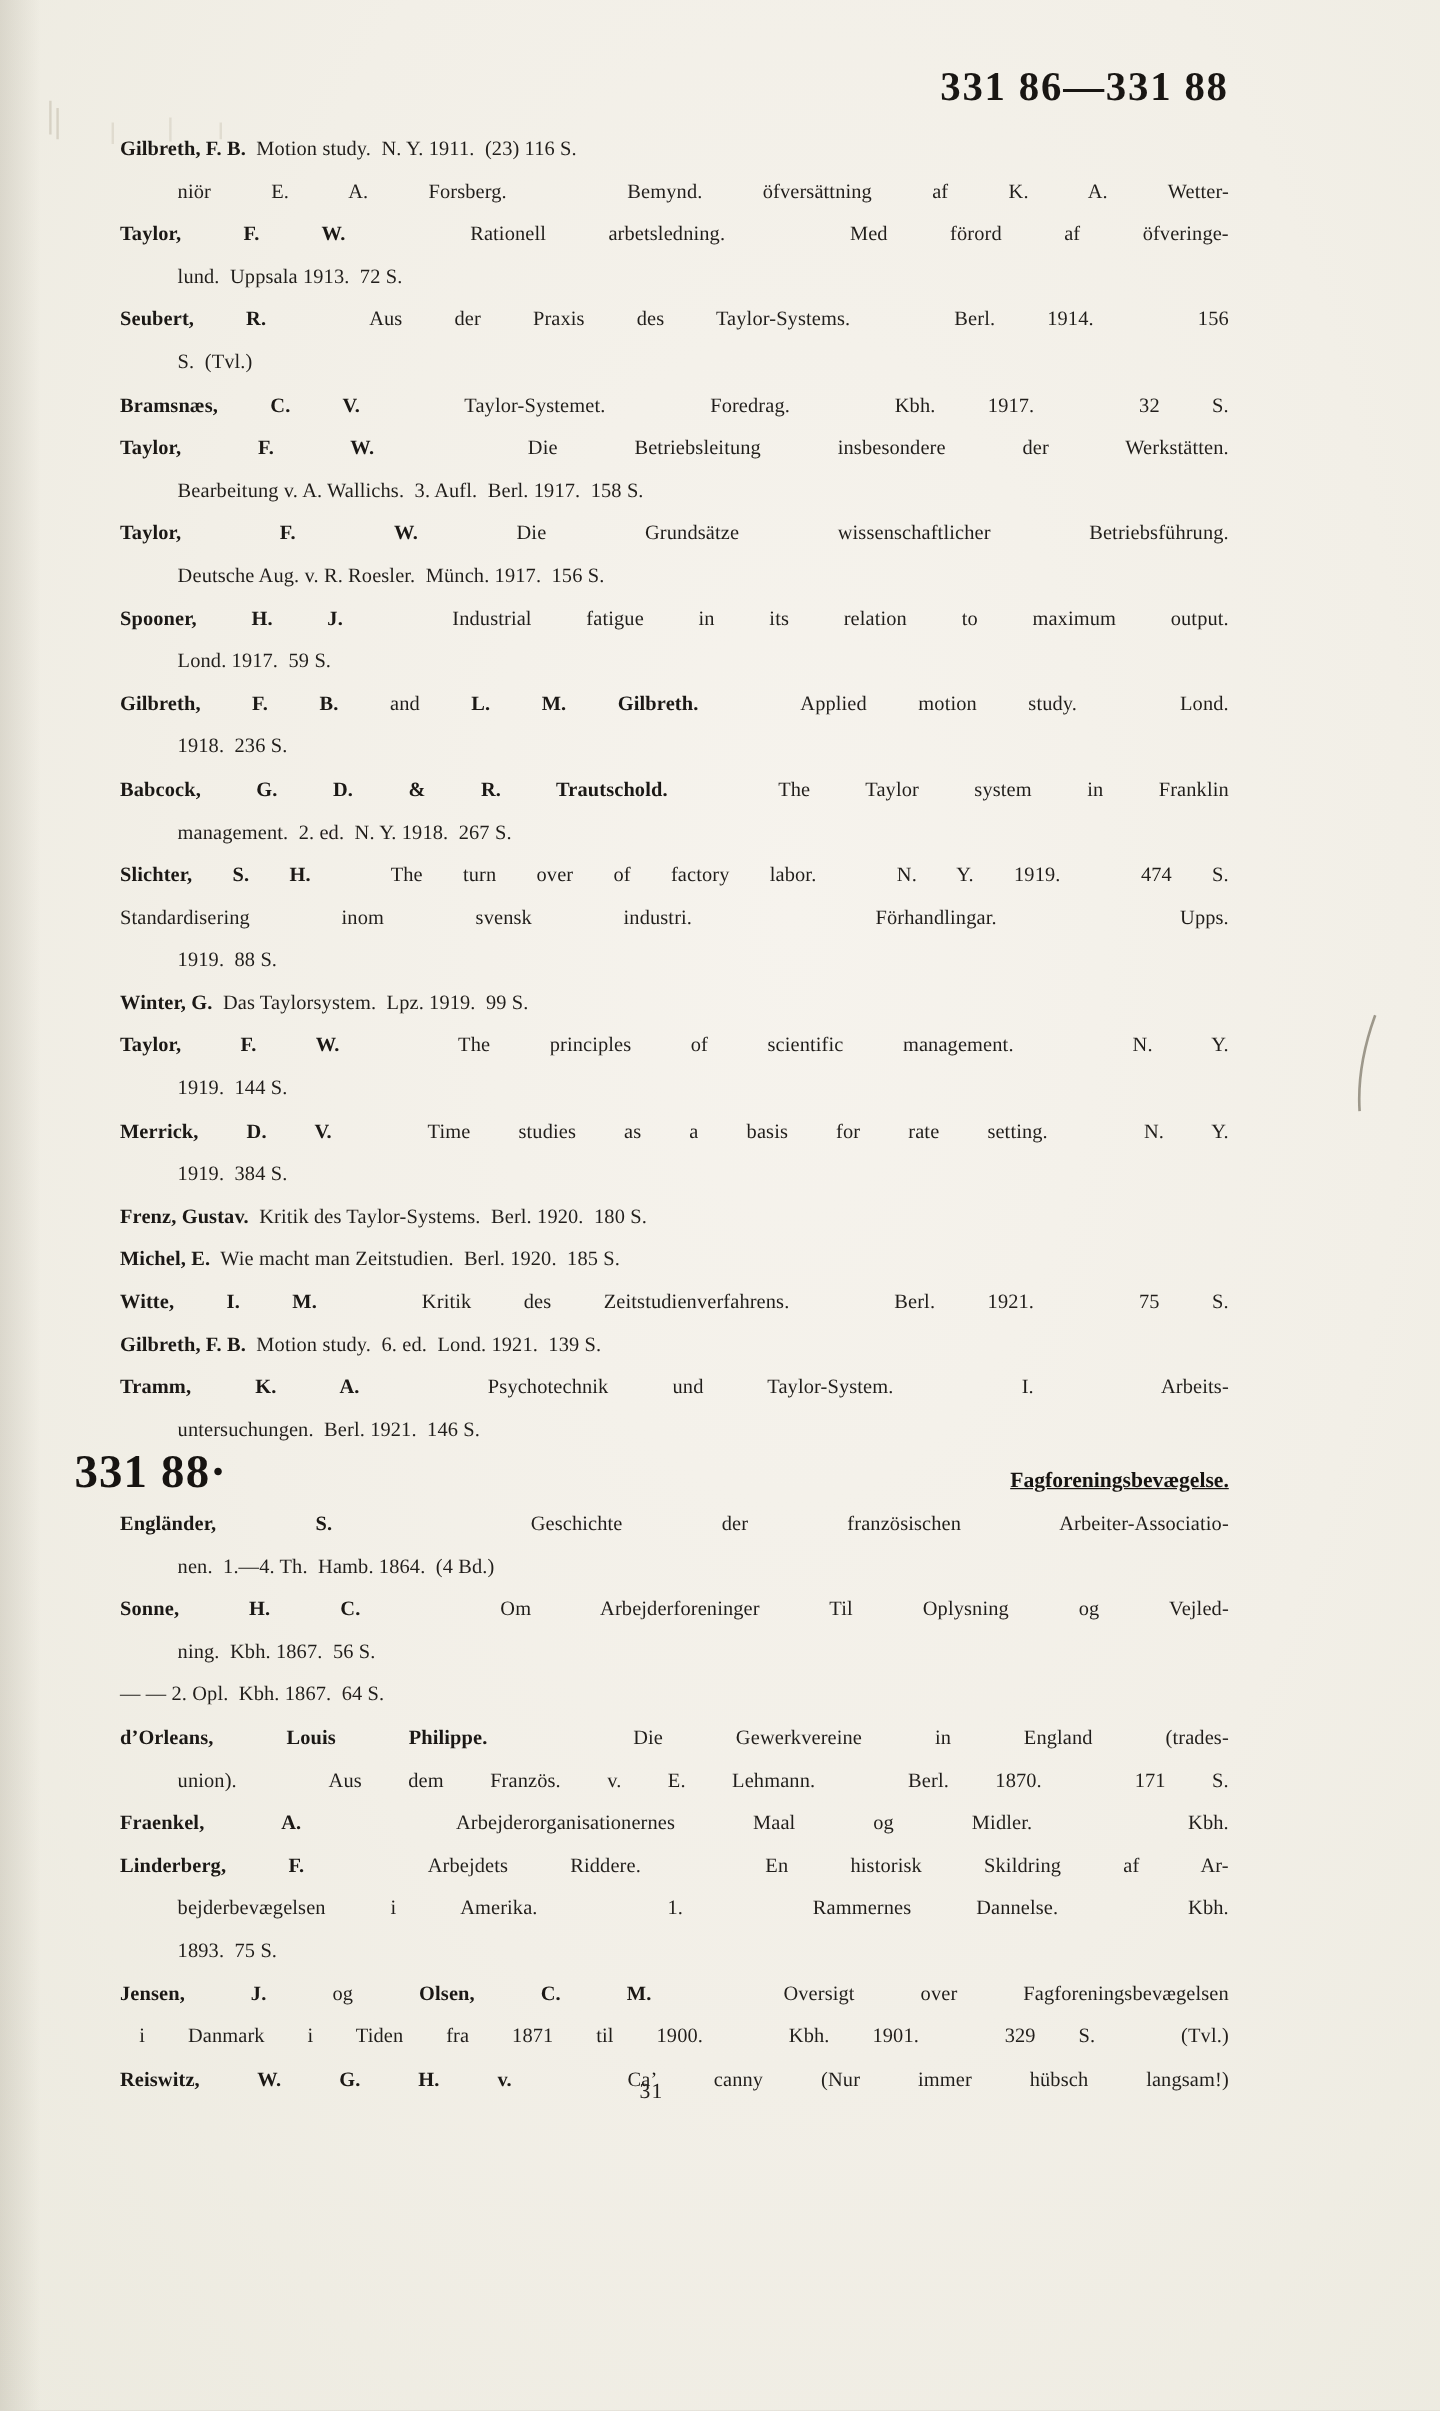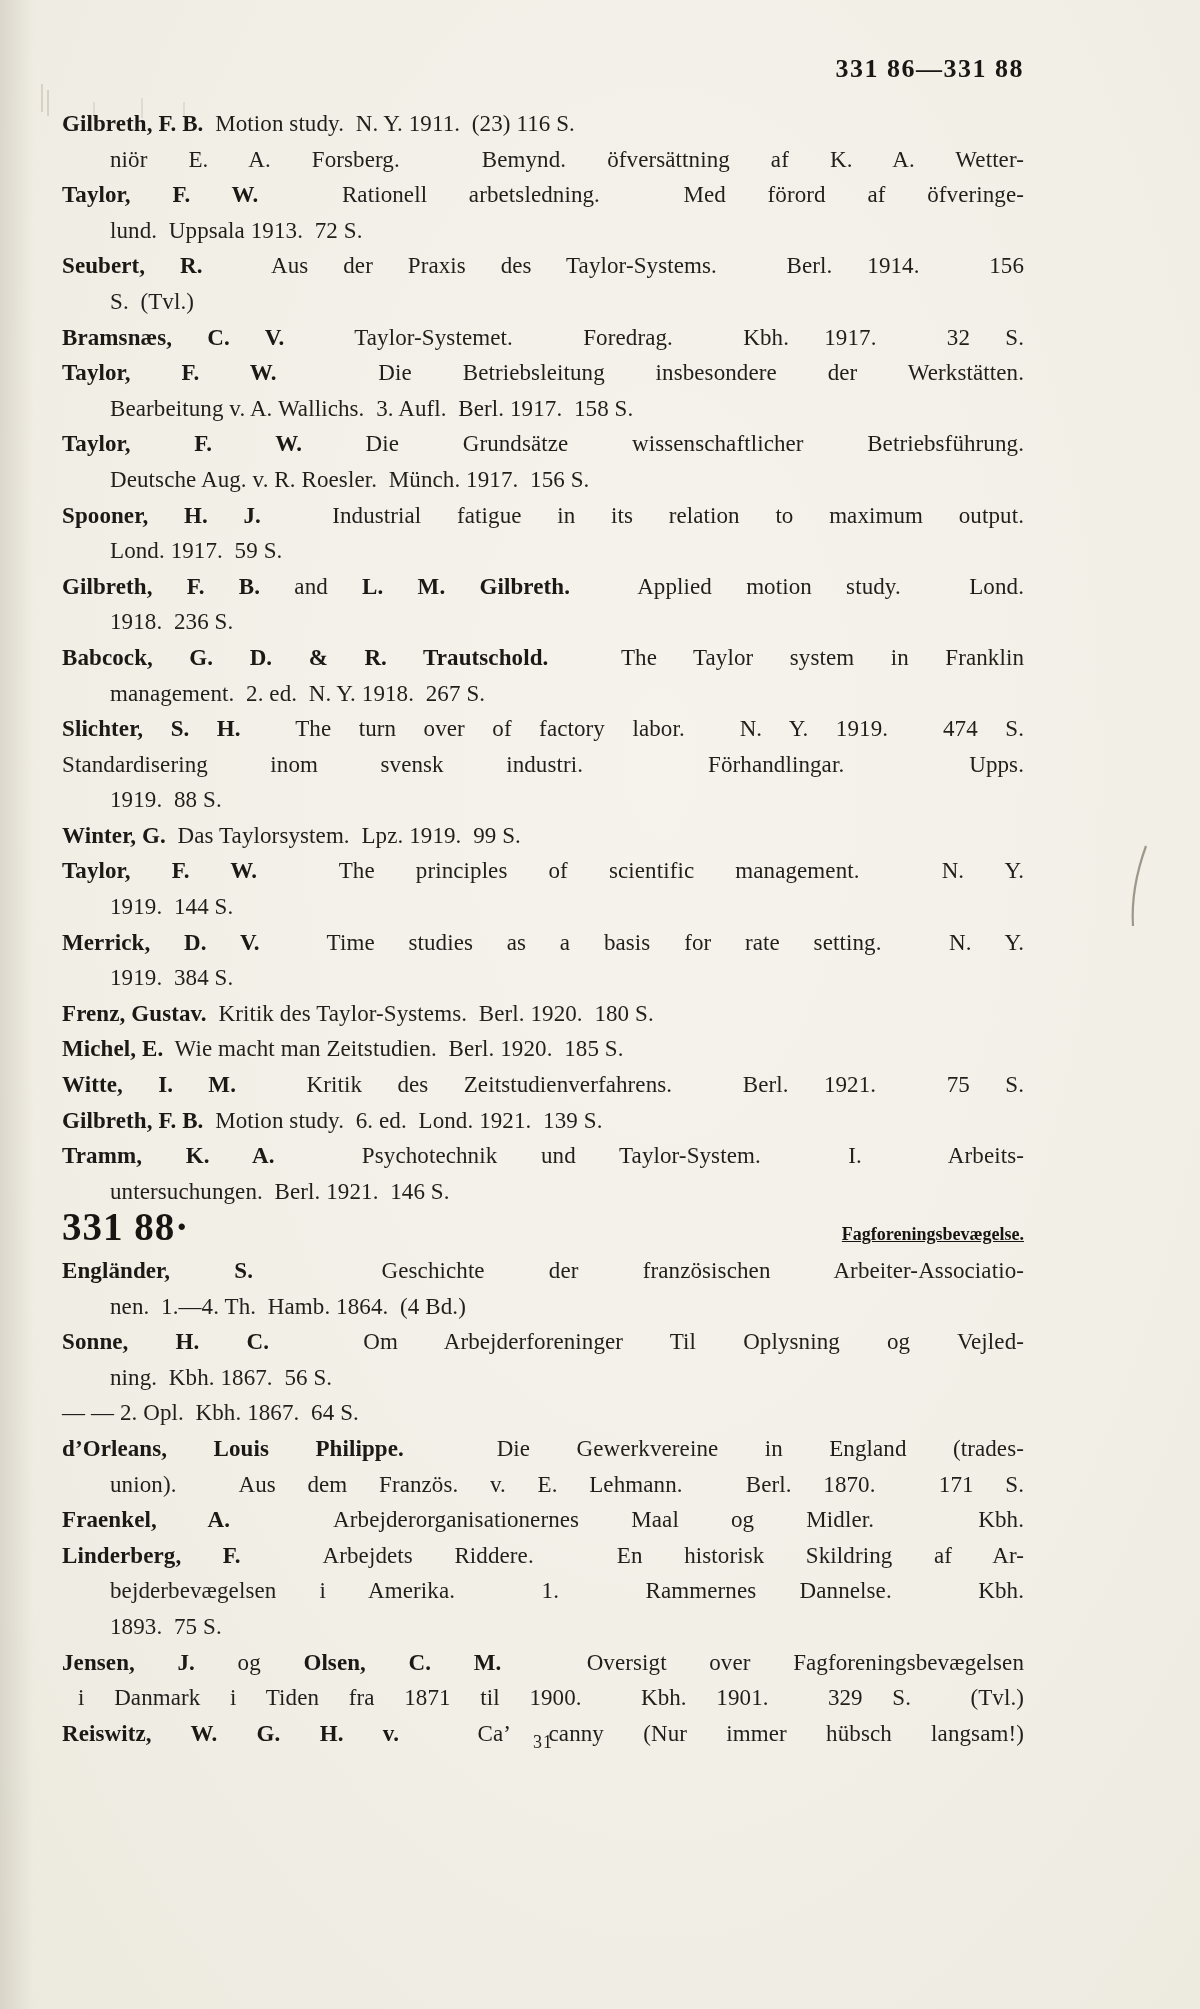--- a/index.html
+++ b/index.html
@@ -12,29 +12,30 @@
     overflow:hidden;
   }
   .edge-shade {
     position:absolute; left:0; top:0; bottom:0; width:34px;
     background:linear-gradient(90deg, rgba(92,82,60,0.14), rgba(92,82,60,0.0));
     pointer-events:none;
   }
   .running-head {
     position:absolute; top:54px; left:62px; width:962px;
     text-align:right;
-    font-weight:bold; font-size:26px; letter-spacing:1.5px;
+    font-weight:bold; font-size:34px; letter-spacing:1.5px;
     color:#191613;
   }
   .content { position:absolute; left:62px; top:106px; width:962px; }
   .entry { margin:0; }
   .line {
-    font-size:23px; line-height:35.6px;
+    font-size:17px; line-height:35.6px;
     white-space:pre-wrap;
     letter-spacing:0.1px;
+    margin-left:38px;
   }
   .line.j { text-align:justify; text-align-last:justify; }
   .ind-hang { padding-left:48px; }
   .ind-half { padding-left:16px; }
   .b { font-weight:bold; color:#1b1815; }
   .sec-head {
     display:flex; justify-content:space-between; align-items:baseline;
     line-height:35.6px;
   }
   .sec-num { font-weight:bold; font-size:39px; letter-spacing:1px; color:#171411; }

